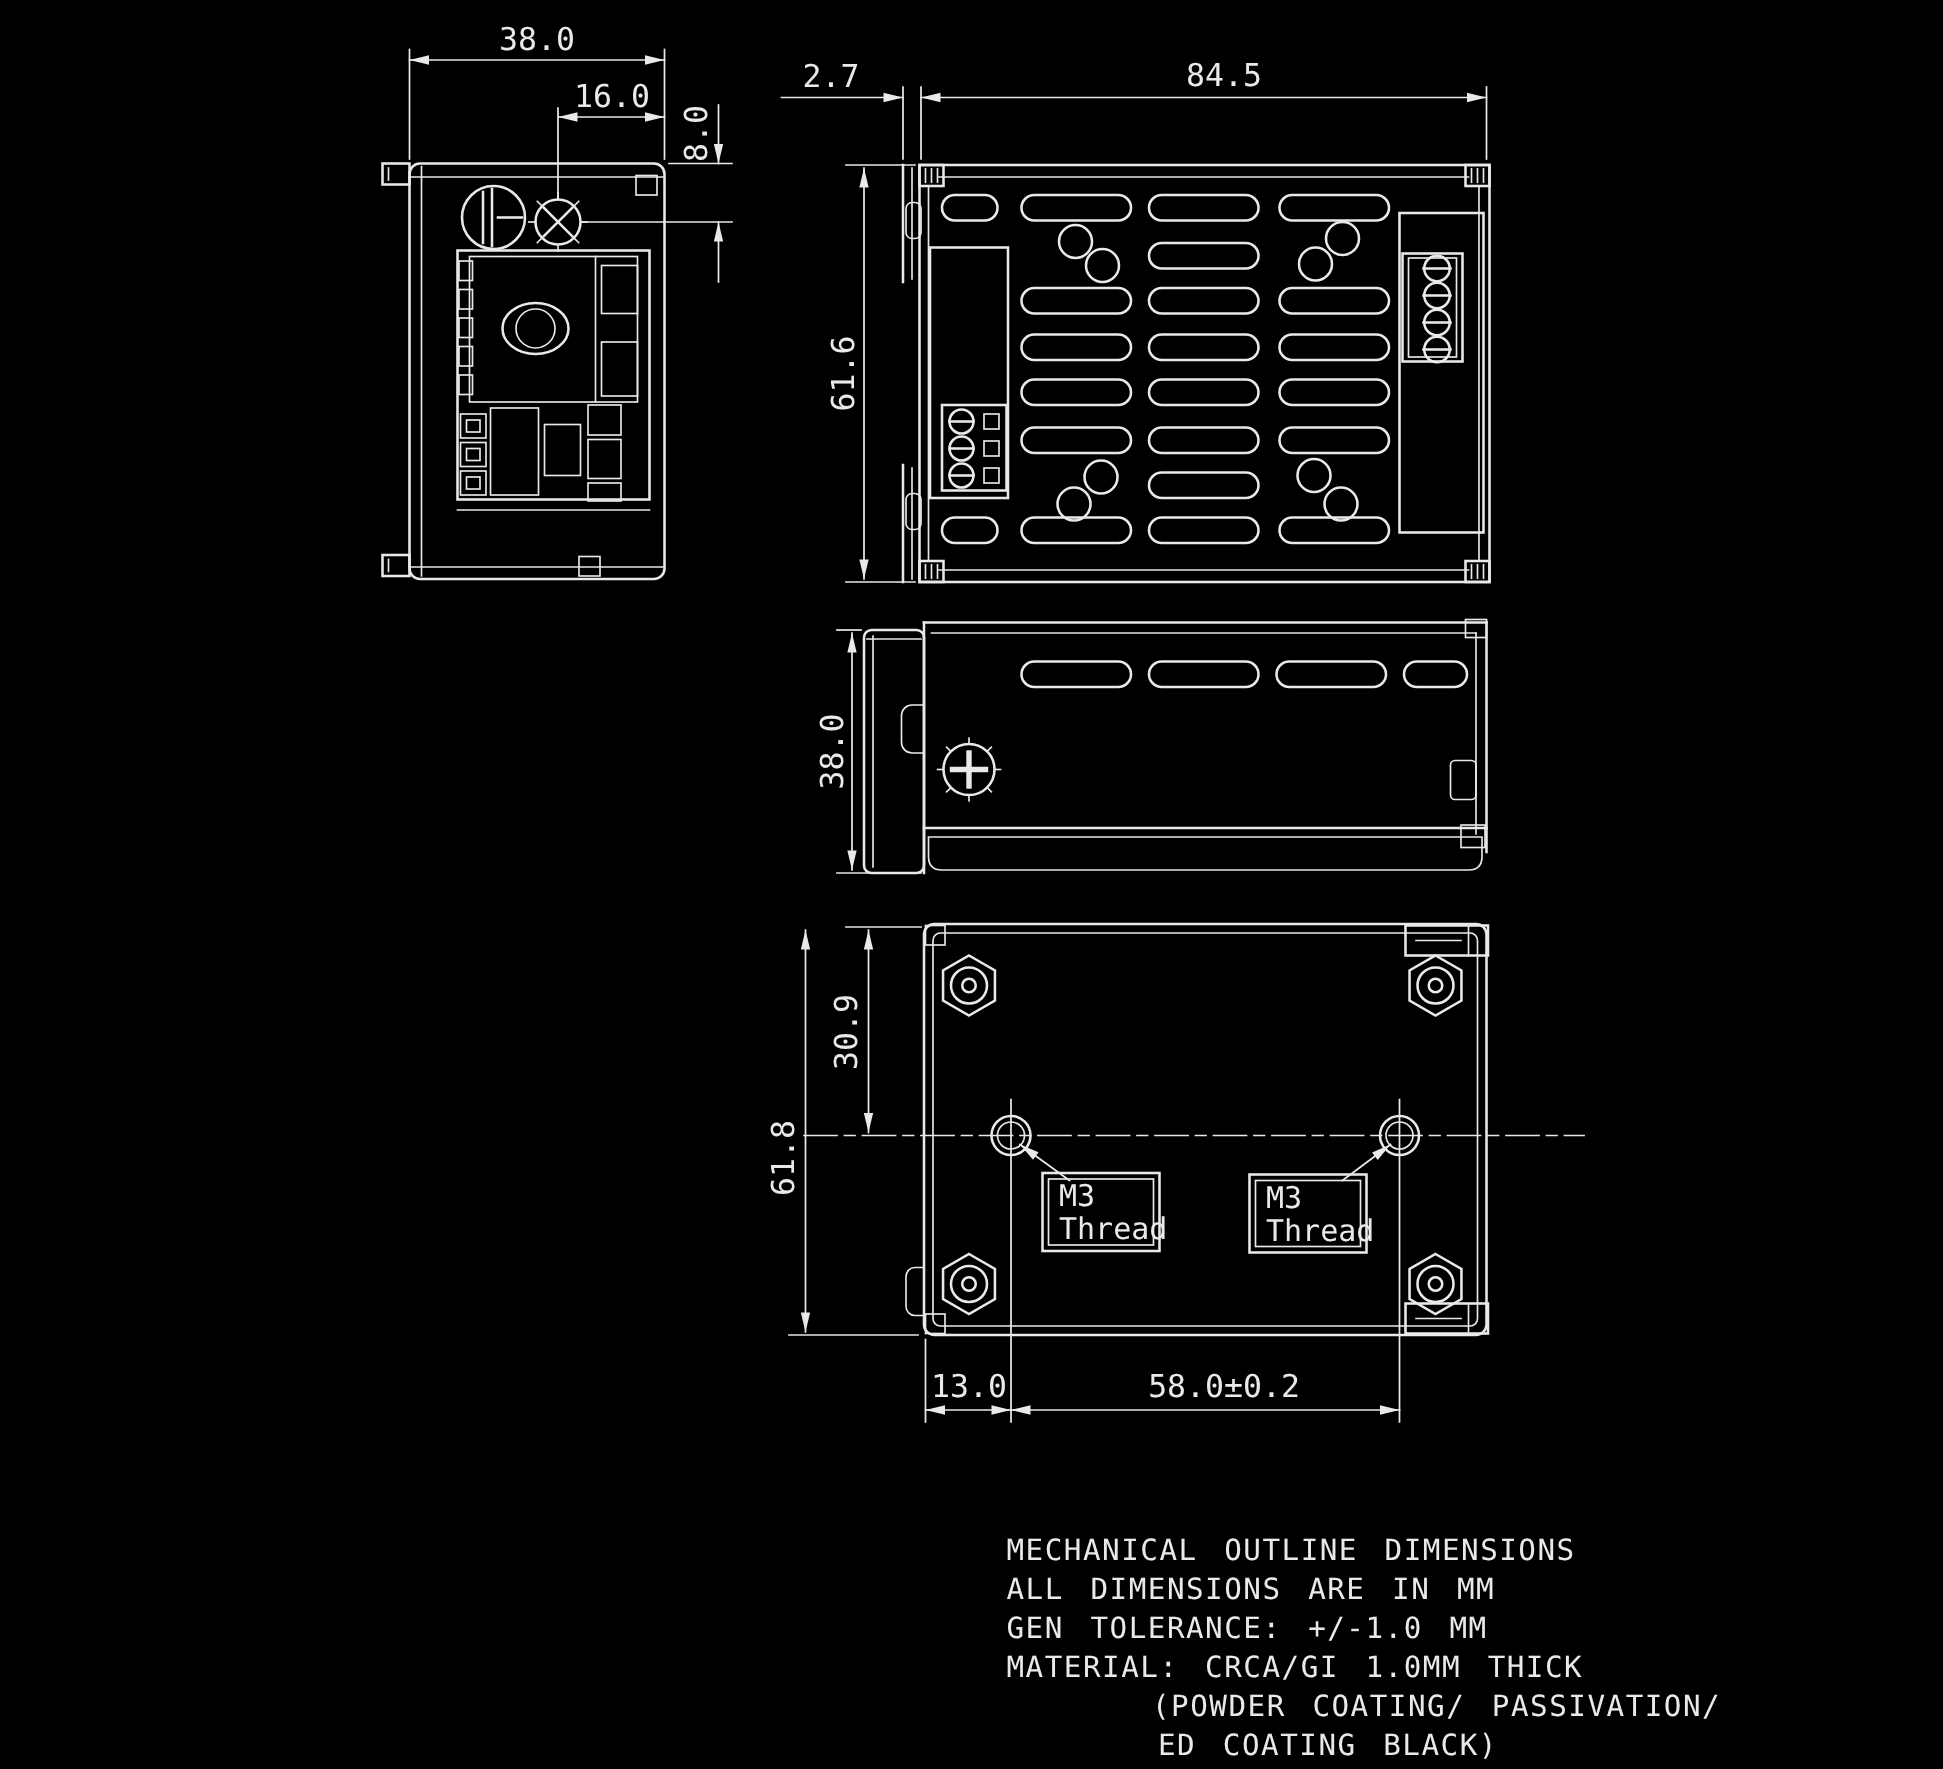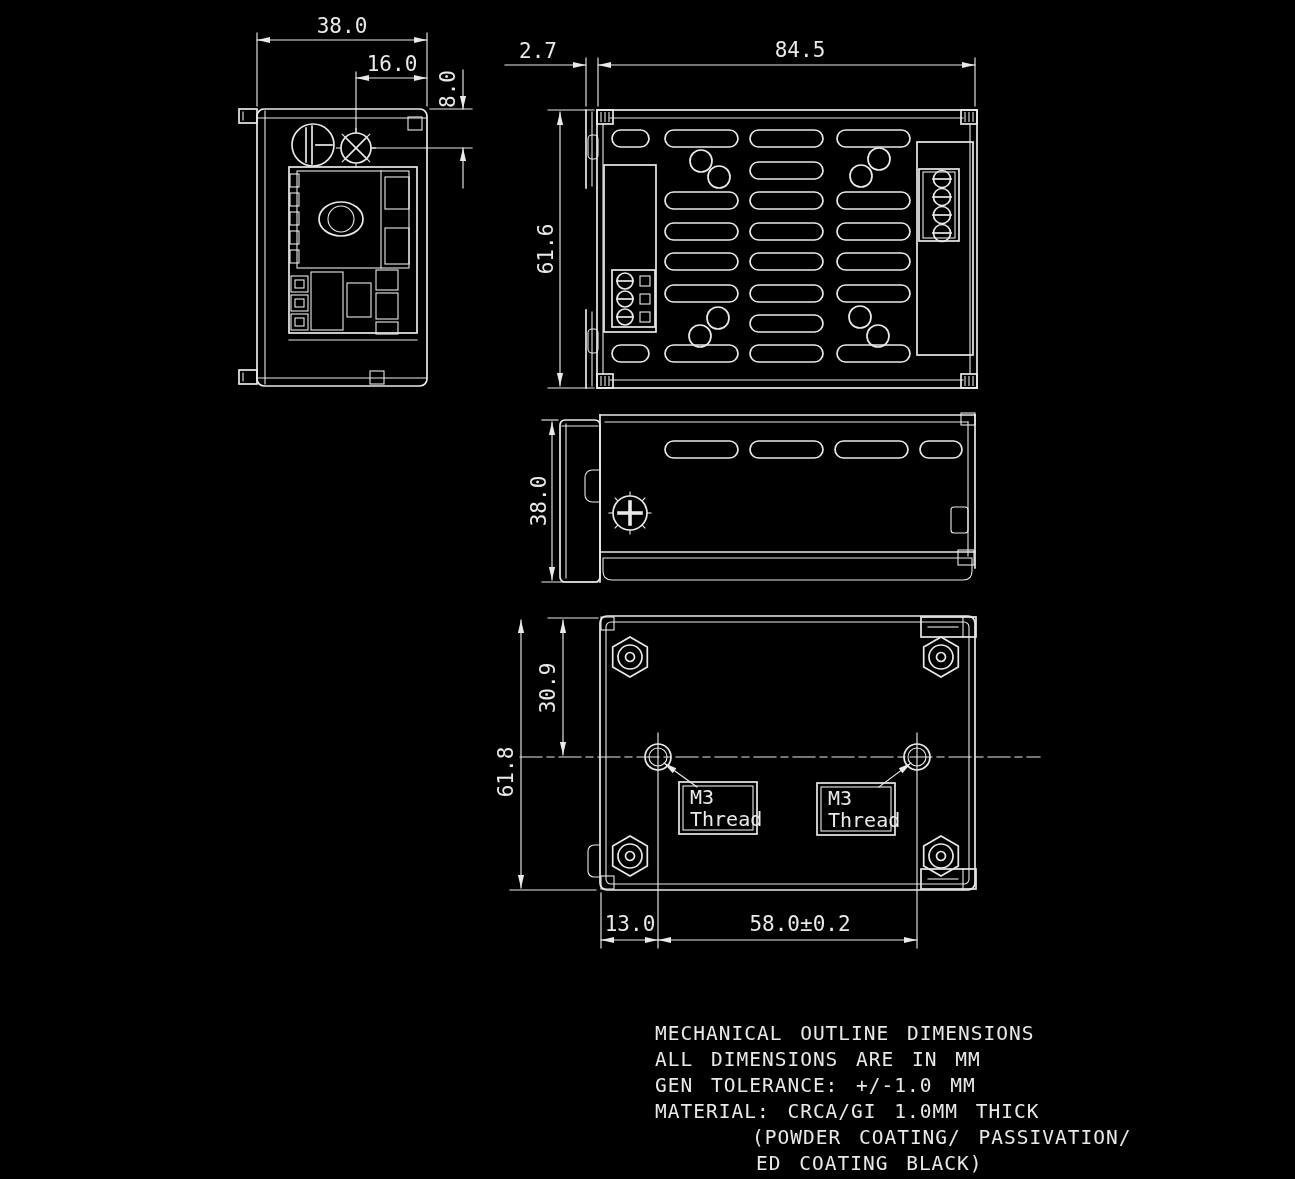--- a/index.html
+++ b/index.html
@@ -1,16 +1,16 @@
 <!DOCTYPE html>
 <html><head>
 <meta charset="utf-8">
 <style>
   html,body{margin:0;padding:0;background:#000;}
-  .stage{position:relative;width:1180px;height:1179px;background:#000;overflow:hidden;}
+  .stage{position:relative;width:1180px;height:1179px;background:#000;overflow:hidden;margin-left:16px;}
   svg{display:block;}
   .ln{stroke:#e9e9e9;stroke-width:1.7;fill:none;stroke-linecap:square;}
   .thin{stroke-width:1.1;}
   .dim{stroke:#e9e9e9;stroke-width:1.15;fill:none;}
   .cl{stroke-dasharray:22 5 7 5;}
   .thick{stroke-width:3.6;}
   text{fill:#e9e9e9;stroke:none;font-family:"DejaVu Sans Mono","Liberation Mono",monospace;font-size:21px;}
   .lbl{font-size:20px;}
   .note{font-size:19.5px;letter-spacing:1px;word-spacing:5px;}
 </style>

